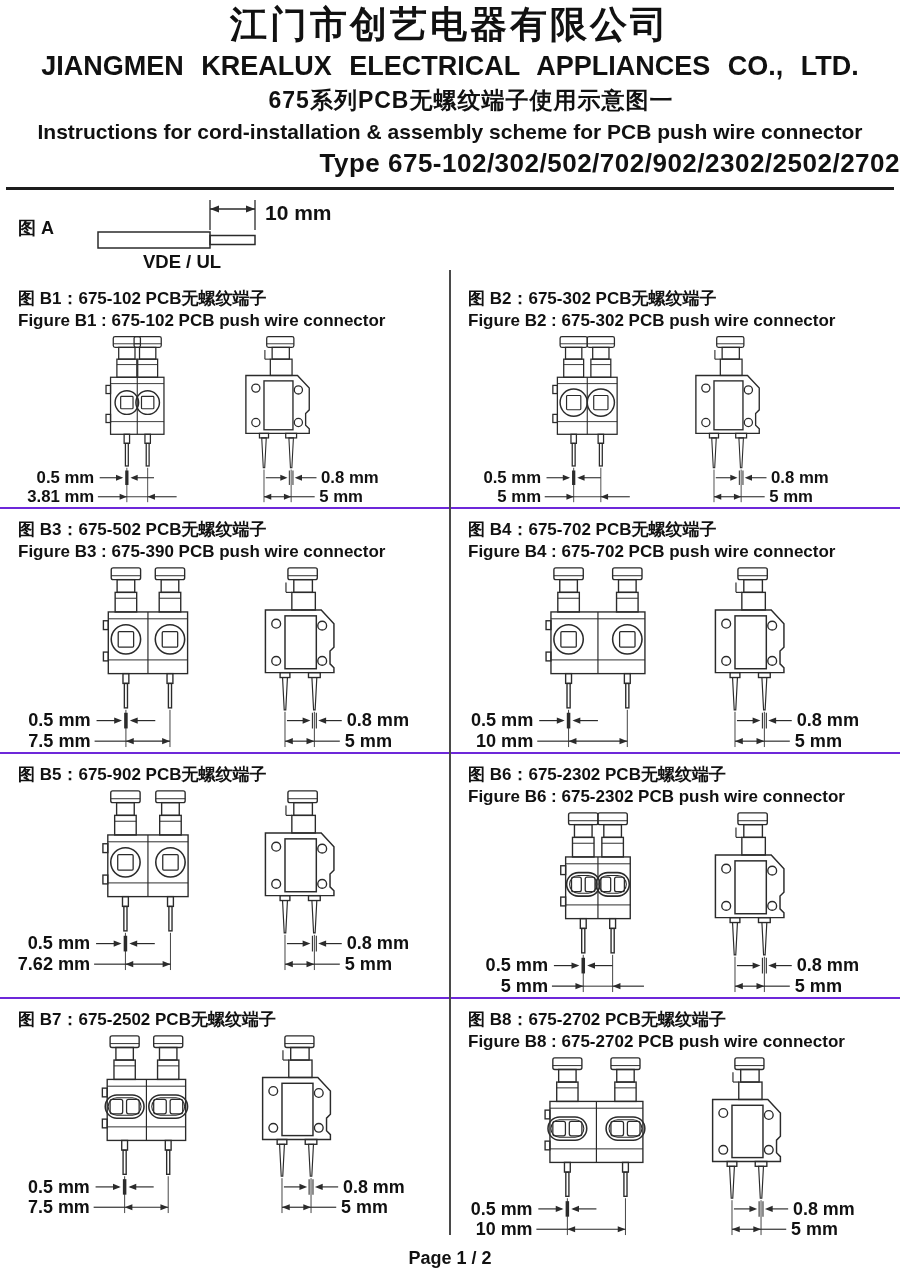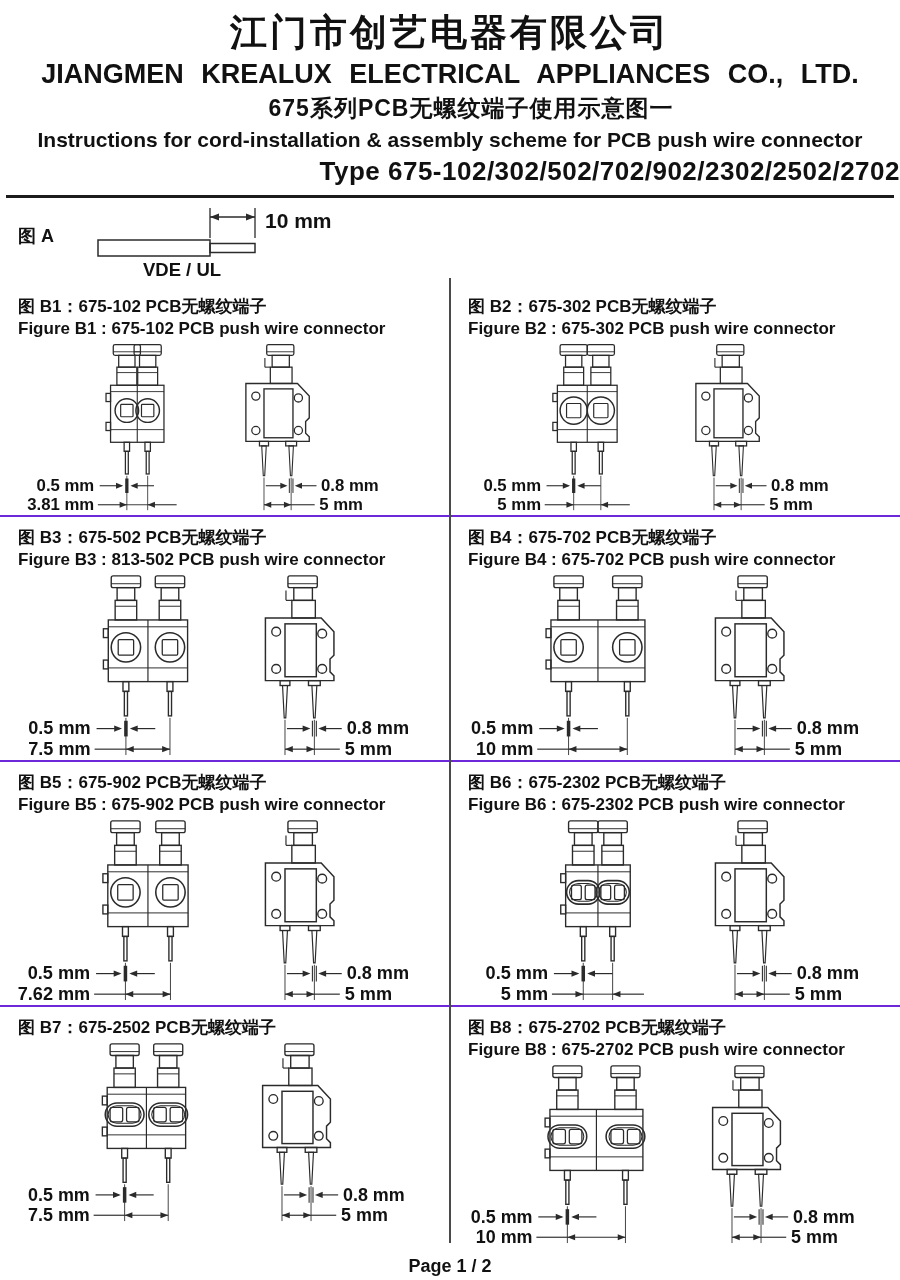--- a/index.html
+++ b/index.html
@@ -2,21 +2,21 @@
 <html><head>
 <meta charset="utf-8">
 <style>
   html,body{margin:0;padding:0;background:#fff;}
   .page{
     width:900px;height:1280px;margin:0 auto;background:#fff;color:#111;
     font-family:"Liberation Sans",sans-serif;font-weight:bold;position:relative;overflow:hidden;
   }
   
   header{text-align:center;}
-  .h-cn{font-size:37px;letter-spacing:3px;padding-top:10px;line-height:46px;}
+  .h-cn{font-size:37px;letter-spacing:3px;padding-top:2px;line-height:46px;}
   .h-en{font-size:27px;word-spacing:10px;line-height:36px;}
   .h-series{font-size:23px;letter-spacing:1px;line-height:33px;padding-left:42px;}
   .h-instr{font-size:21px;line-height:29px;}
   .h-type{font-size:26px;letter-spacing:.5px;line-height:34px;text-align:right;}
   .rule{height:3px;background:#1c1c1c;margin:7px 6px 0 6px;}
   
   .fig-a{display:flex;height:88px;position:relative;}
   .fig-a-left{width:450px;position:relative;}
   .fig-a-label{position:absolute;left:18px;top:26px;font-size:18px;}
   .wire-svg{position:absolute;left:30px;top:2px;}
@@ -220,21 +220,21 @@
           <line x1="315" y1="182" x2="341" y2="182" stroke="#2b2b2b" stroke-width="1.2"></line>
           <text x="94" y="167" text-anchor="end" class="dimtext">0.5 mm</text>
           <text x="94" y="188" text-anchor="end" class="dimtext">5 mm</text>
           <text x="348" y="167" text-anchor="start" class="dimtext">0.8 mm</text>
           <text x="346" y="188" text-anchor="start" class="dimtext">5 mm</text>
         </svg>
     </div>
 
     <div class="panel r2 bt">
       <div class="t-cn">图 B3：675-502 PCB无螺纹端子</div>
-      <div class="t-en">Figure B3 : 813-502 PCB push wire connector</div>
+      <div class="t-en">Figure B3 : 675-390 PCB push wire connector</div>
       <svg class="diag" viewBox="0 0 430 190" preserveAspectRatio="xMinYMin meet">
           <rect x="107.5" y="5" width="30" height="12" rx="2" fill="none" stroke="#2b2b2b" stroke-width="1.4"></rect>
           <line x1="107.5" y1="13" x2="137.5" y2="13" stroke="#2b2b2b" stroke-width="1"></line>
           <rect x="113.5" y="17" width="18" height="13" rx="0" fill="none" stroke="#2b2b2b" stroke-width="1.4"></rect>
           <rect x="111.5" y="30" width="22" height="20" rx="0" fill="none" stroke="#2b2b2b" stroke-width="1.4"></rect>
           <line x1="111.5" y1="36" x2="133.5" y2="36" stroke="#2b2b2b" stroke-width="1"></line>
           <rect x="152.5" y="5" width="30" height="12" rx="2" fill="none" stroke="#2b2b2b" stroke-width="1.4"></rect>
           <line x1="152.5" y1="13" x2="182.5" y2="13" stroke="#2b2b2b" stroke-width="1"></line>
           <rect x="158.5" y="17" width="18" height="13" rx="0" fill="none" stroke="#2b2b2b" stroke-width="1.4"></rect>
           <rect x="156.5" y="30" width="22" height="20" rx="0" fill="none" stroke="#2b2b2b" stroke-width="1.4"></rect>
@@ -367,21 +367,20 @@
           <line x1="315" y1="182" x2="341" y2="182" stroke="#2b2b2b" stroke-width="1.2"></line>
           <text x="79" y="167" text-anchor="end" class="dimtext">0.5 mm</text>
           <text x="79" y="188" text-anchor="end" class="dimtext">10 mm</text>
           <text x="348" y="167" text-anchor="start" class="dimtext">0.8 mm</text>
           <text x="346" y="188" text-anchor="start" class="dimtext">5 mm</text>
         </svg>
     </div>
 
     <div class="panel r3 bt">
       <div class="t-cn">图 B5：675-902 PCB无螺纹端子</div>
-      <div class="t-en">Figure B5 : 675-902 PCB push wire connector</div>
       <svg class="diag" viewBox="0 0 430 190" preserveAspectRatio="xMinYMin meet">
           <rect x="107" y="5" width="30" height="12" rx="2" fill="none" stroke="#2b2b2b" stroke-width="1.4"></rect>
           <line x1="107" y1="13" x2="137" y2="13" stroke="#2b2b2b" stroke-width="1"></line>
           <rect x="113" y="17" width="18" height="13" rx="0" fill="none" stroke="#2b2b2b" stroke-width="1.4"></rect>
           <rect x="111" y="30" width="22" height="20" rx="0" fill="none" stroke="#2b2b2b" stroke-width="1.4"></rect>
           <line x1="111" y1="36" x2="133" y2="36" stroke="#2b2b2b" stroke-width="1"></line>
           <rect x="153" y="5" width="30" height="12" rx="2" fill="none" stroke="#2b2b2b" stroke-width="1.4"></rect>
           <line x1="153" y1="13" x2="183" y2="13" stroke="#2b2b2b" stroke-width="1"></line>
           <rect x="159" y="17" width="18" height="13" rx="0" fill="none" stroke="#2b2b2b" stroke-width="1.4"></rect>
           <rect x="157" y="30" width="22" height="20" rx="0" fill="none" stroke="#2b2b2b" stroke-width="1.4"></rect>

